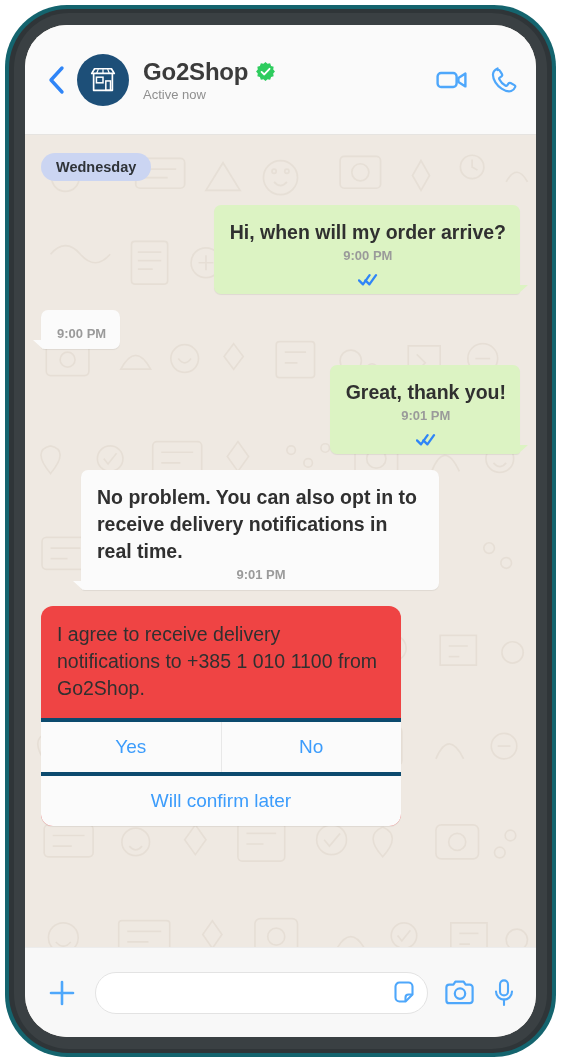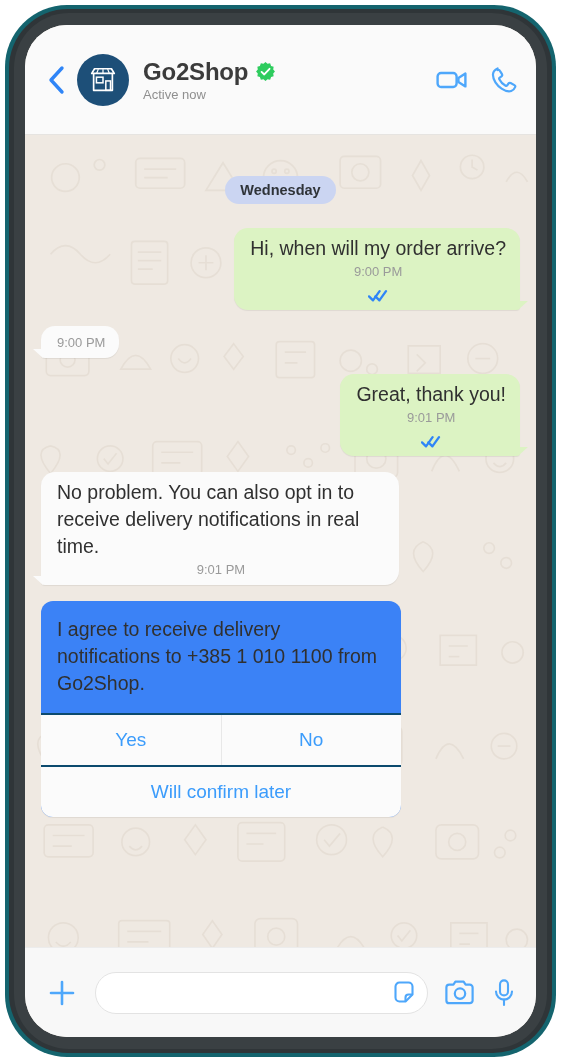--- a/index.html
+++ b/index.html
@@ -46,59 +46,60 @@
   .hdr-icon{cursor:pointer;display:flex;align-items:center;justify-content:center;}
 
   
   .chat-body{
     flex:1 1 auto;position:relative;overflow:hidden;background:#EFE9E2;
     padding:18px 16px 6px 16px;box-sizing:border-box;
   }
   .doodles{position:absolute;inset:0;opacity:.5;pointer-events:none;}
   .msgs{position:relative;z-index:2;display:flex;flex-direction:column;}
 
-  .daychip-row{display:flex;justify-content:center;margin-bottom:24px;margin-top:23px;}
+  .daychip-row{display:flex;margin-bottom:24px;}
   .daychip{
     background:#CBD5F2;color:#2f3338;font-size:14.5px;font-weight:bold;
     padding:6px 15px;border-radius:14px;
   }
 
   .row{display:flex;margin-bottom:16px;}
   .row.out{justify-content:flex-end;}
   .row.in{justify-content:flex-start;}
 
   .bubble{
-    position:relative;max-width:350px;padding:7px 14px 8px 16px;
-    border-radius:14px;box-sizing:border-box;
+    position:relative;max-width:350px;padding:14px 14px 8px 16px;
+    border-radius:7px;box-sizing:border-box;
     box-shadow:0 1px 1px rgba(0,0,0,.07);
+    font-weight:bold;
   }
   .bubble.out{background:#DCF3C3;border-bottom-right-radius:4px;}
   .bubble.in{background:#FBFBFB;border-bottom-left-radius:4px;}
   .bubble.out:after{
     content:"";position:absolute;right:-8px;bottom:0;width:0;height:0;
     border-left:10px solid #DCF3C3;border-bottom:9px solid transparent;
     border-top:0 solid transparent;
   }
   .bubble.in:after{
     content:"";position:absolute;left:-8px;bottom:0;width:0;height:0;
     border-right:10px solid #FBFBFB;border-bottom:9px solid transparent;
   }
   .btext{font-size:19.5px;line-height:27px;color:#303030;white-space:pre-line;}
   .meta{display:flex;align-items:center;justify-content:flex-end;gap:10px;margin-top:2px;flex-direction:column;}
   .time{font-size:13px;color:#9a9a9a;}
   .ticks{display:flex;align-items:center;}
 
   
   .row.card-row{margin-bottom:10px;}
   .opt-card{
-    width:360px;background:#3b82f6;border-radius:12px;overflow:hidden;
+    width:360px;background:#ef4444;border-radius:12px;overflow:hidden;
     box-shadow:0 1px 1px rgba(0,0,0,.07);
   }
   .opt-text{padding:15px 16px 16px 16px;font-size:19.5px;line-height:27px;color:#303030;}
-  .opt-row{display:flex;border-top:2px solid #0c4a6e;}
+  .opt-row{display:flex;border-top:4px solid #0c4a6e;}
   .opt-btn{
     flex:1 1 0;text-align:center;padding:14px 4px;font-size:19px;color:#3c9cfb;
     cursor:pointer;background:#FBFBFB;
   }
   .opt-btn + .opt-btn{border-left:1px solid #e8e8e8;}
   .opt-btn.full{flex:1 1 100%;}
 
   
   .composer{
     flex:0 0 auto;height:90px;background:#f8f8f8;
@@ -363,21 +364,21 @@
                 <svg width="20" height="13" viewBox="0 0 20 13">
                   <polyline points="1,7.4 5,11.4 11.6,2.2" fill="none" stroke="#2f85f7" stroke-width="2.3" stroke-linecap="round" stroke-linejoin="round"></polyline>
                   <polyline points="7.4,7.4 11.4,11.4 18,2.2" fill="none" stroke="#2f85f7" stroke-width="2.3" stroke-linecap="round" stroke-linejoin="round"></polyline>
                 </svg>
               </span>
             </div>
           </div>
         </div>
 
         <div class="row in">
-          <div class="bubble in" style="max-width:358px;">
+          <div class="bubble in" style="max-width:358px;margin-left:40px;">
             <div class="btext">No problem. You can also opt in to receive delivery notifications in real time.</div>
             <div class="meta">
               <span class="time">9:01 PM</span>
             </div>
           </div>
         </div>
 
         <div class="row in card-row">
           <div class="opt-card">
             <div class="opt-text">I agree to receive delivery notifications to +385 1 010 1100 from Go2Shop.</div>

